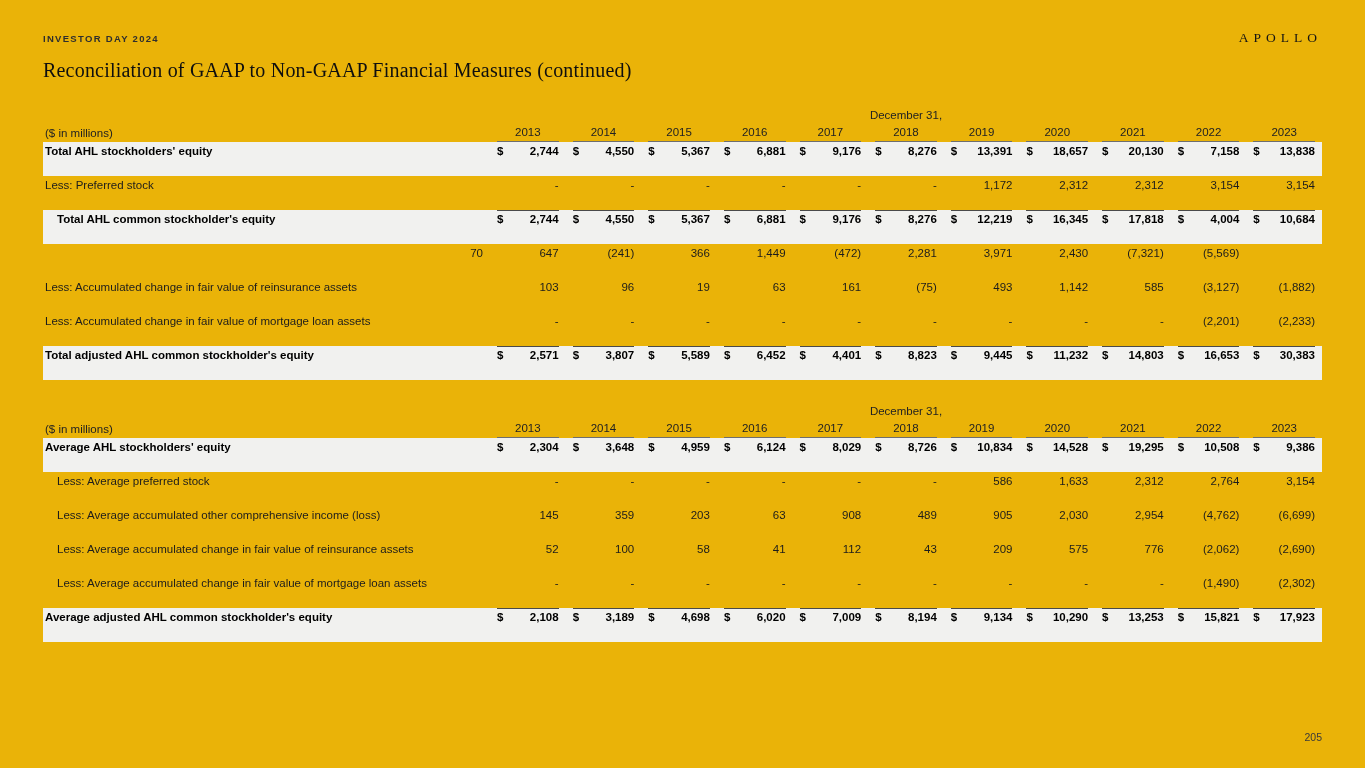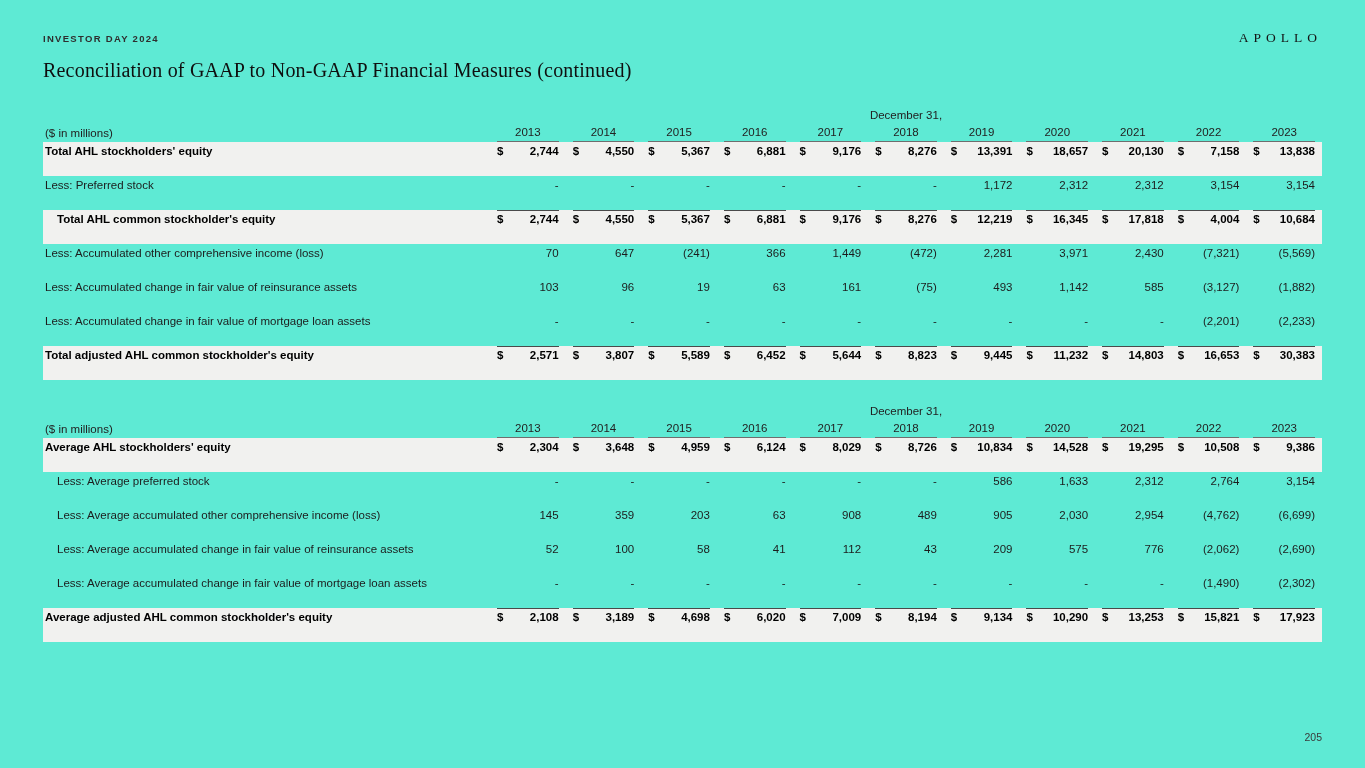--- a/index.html
+++ b/index.html
@@ -7,21 +7,21 @@
   body {
     width:1365px; height:768px;
     font-family:"Liberation Sans", sans-serif;
     color:#1c1c1c;
     overflow:hidden;
   }
   .slide {
     position:relative;
     width:1365px; height:768px;
     padding:30px 43px 0 43px;
-    background:#5eead4;
+    background:#eab308;
   }
   .top-bar {
     display:flex; justify-content:space-between; align-items:baseline;
   }
   .eyebrow {
     font-size:9.5px; font-weight:600; letter-spacing:1.3px; color:#2e2e2e;
   }
   .logo {
     font-family:"Liberation Serif", serif;
     font-size:13.5px; letter-spacing:5px; color:#141414;
@@ -319,21 +319,20 @@
             </div>
           </div>
           <div class="num-cell">
             <div class="inner topline">
               <span class="dollar">$</span>
               <span class="val">10,684</span>
             </div>
           </div>
         </div>
         <div class="grid-row t-row">
-          <div class="label-cell">Less: Accumulated other comprehensive income (loss)</div>
           <div class="num-cell">
             <div class="inner right">
               <span class="val">70</span>
             </div>
           </div>
           <div class="num-cell">
             <div class="inner right">
               <span class="val">647</span>
             </div>
           </div>
@@ -521,21 +520,21 @@
           </div>
           <div class="num-cell">
             <div class="inner topline">
               <span class="dollar">$</span>
               <span class="val">6,452</span>
             </div>
           </div>
           <div class="num-cell">
             <div class="inner topline">
               <span class="dollar">$</span>
-              <span class="val">5,644</span>
+              <span class="val">4,401</span>
             </div>
           </div>
           <div class="num-cell">
             <div class="inner topline">
               <span class="dollar">$</span>
               <span class="val">8,823</span>
             </div>
           </div>
           <div class="num-cell">
             <div class="inner topline">

